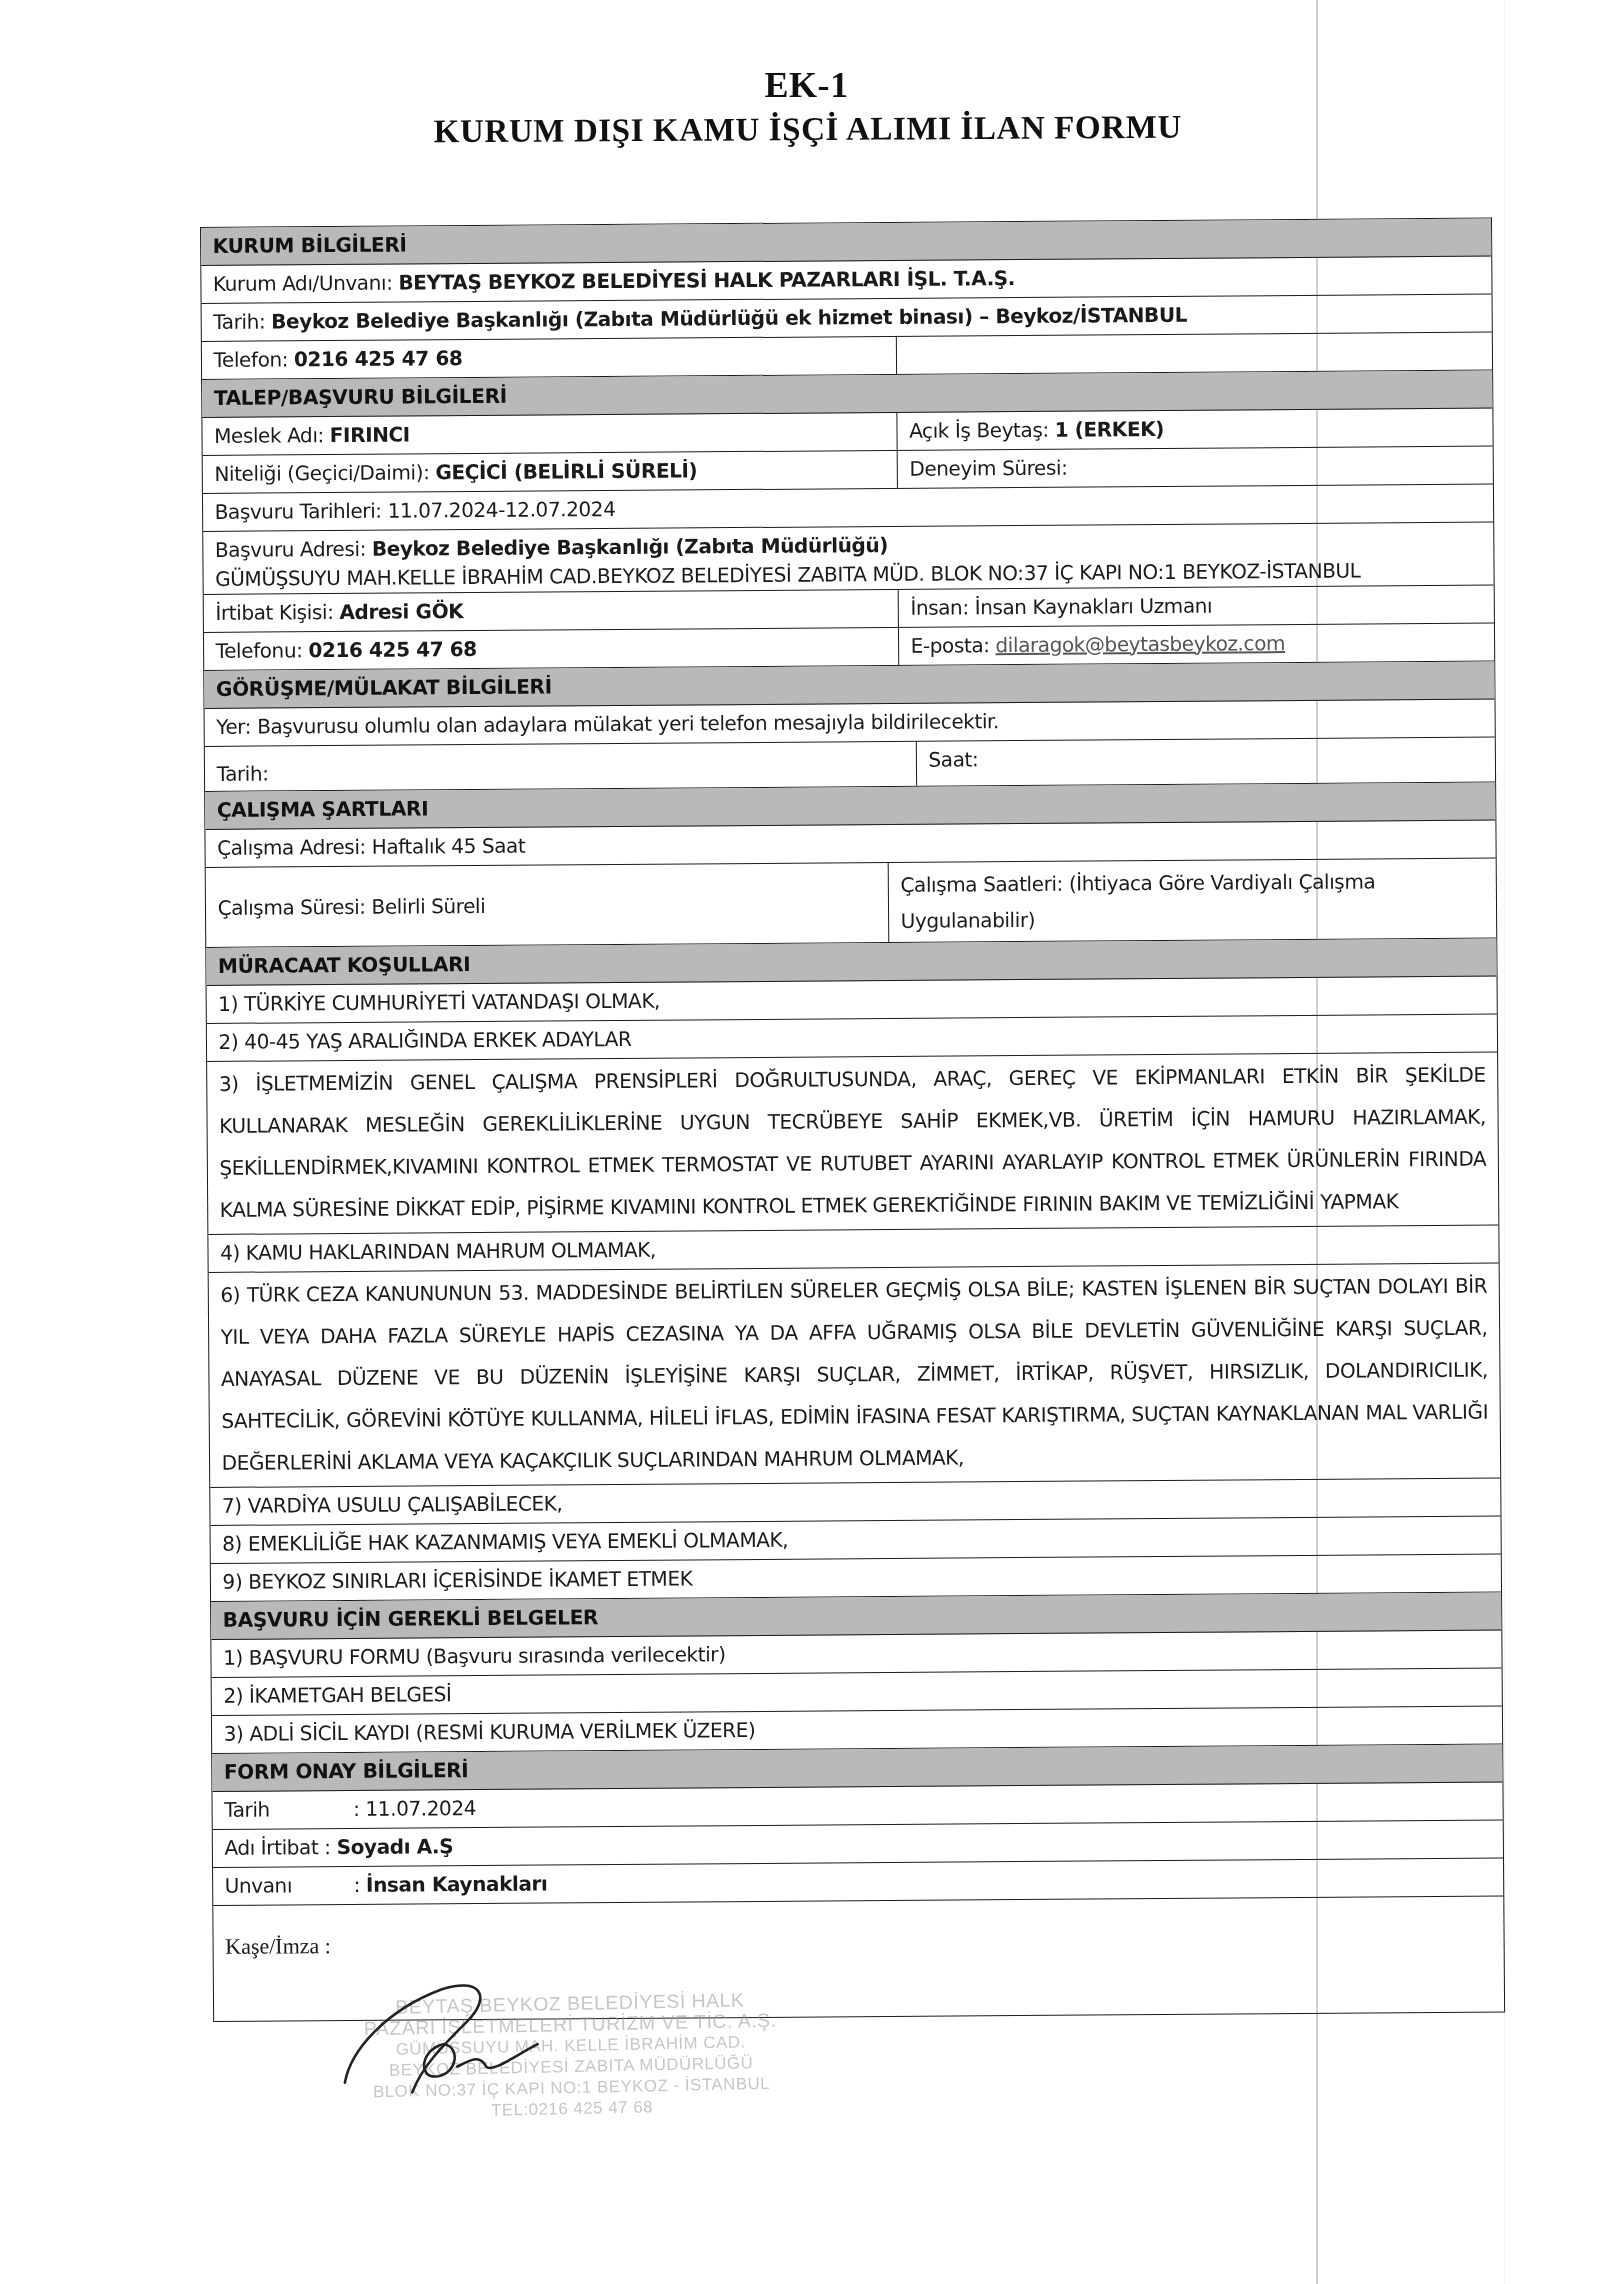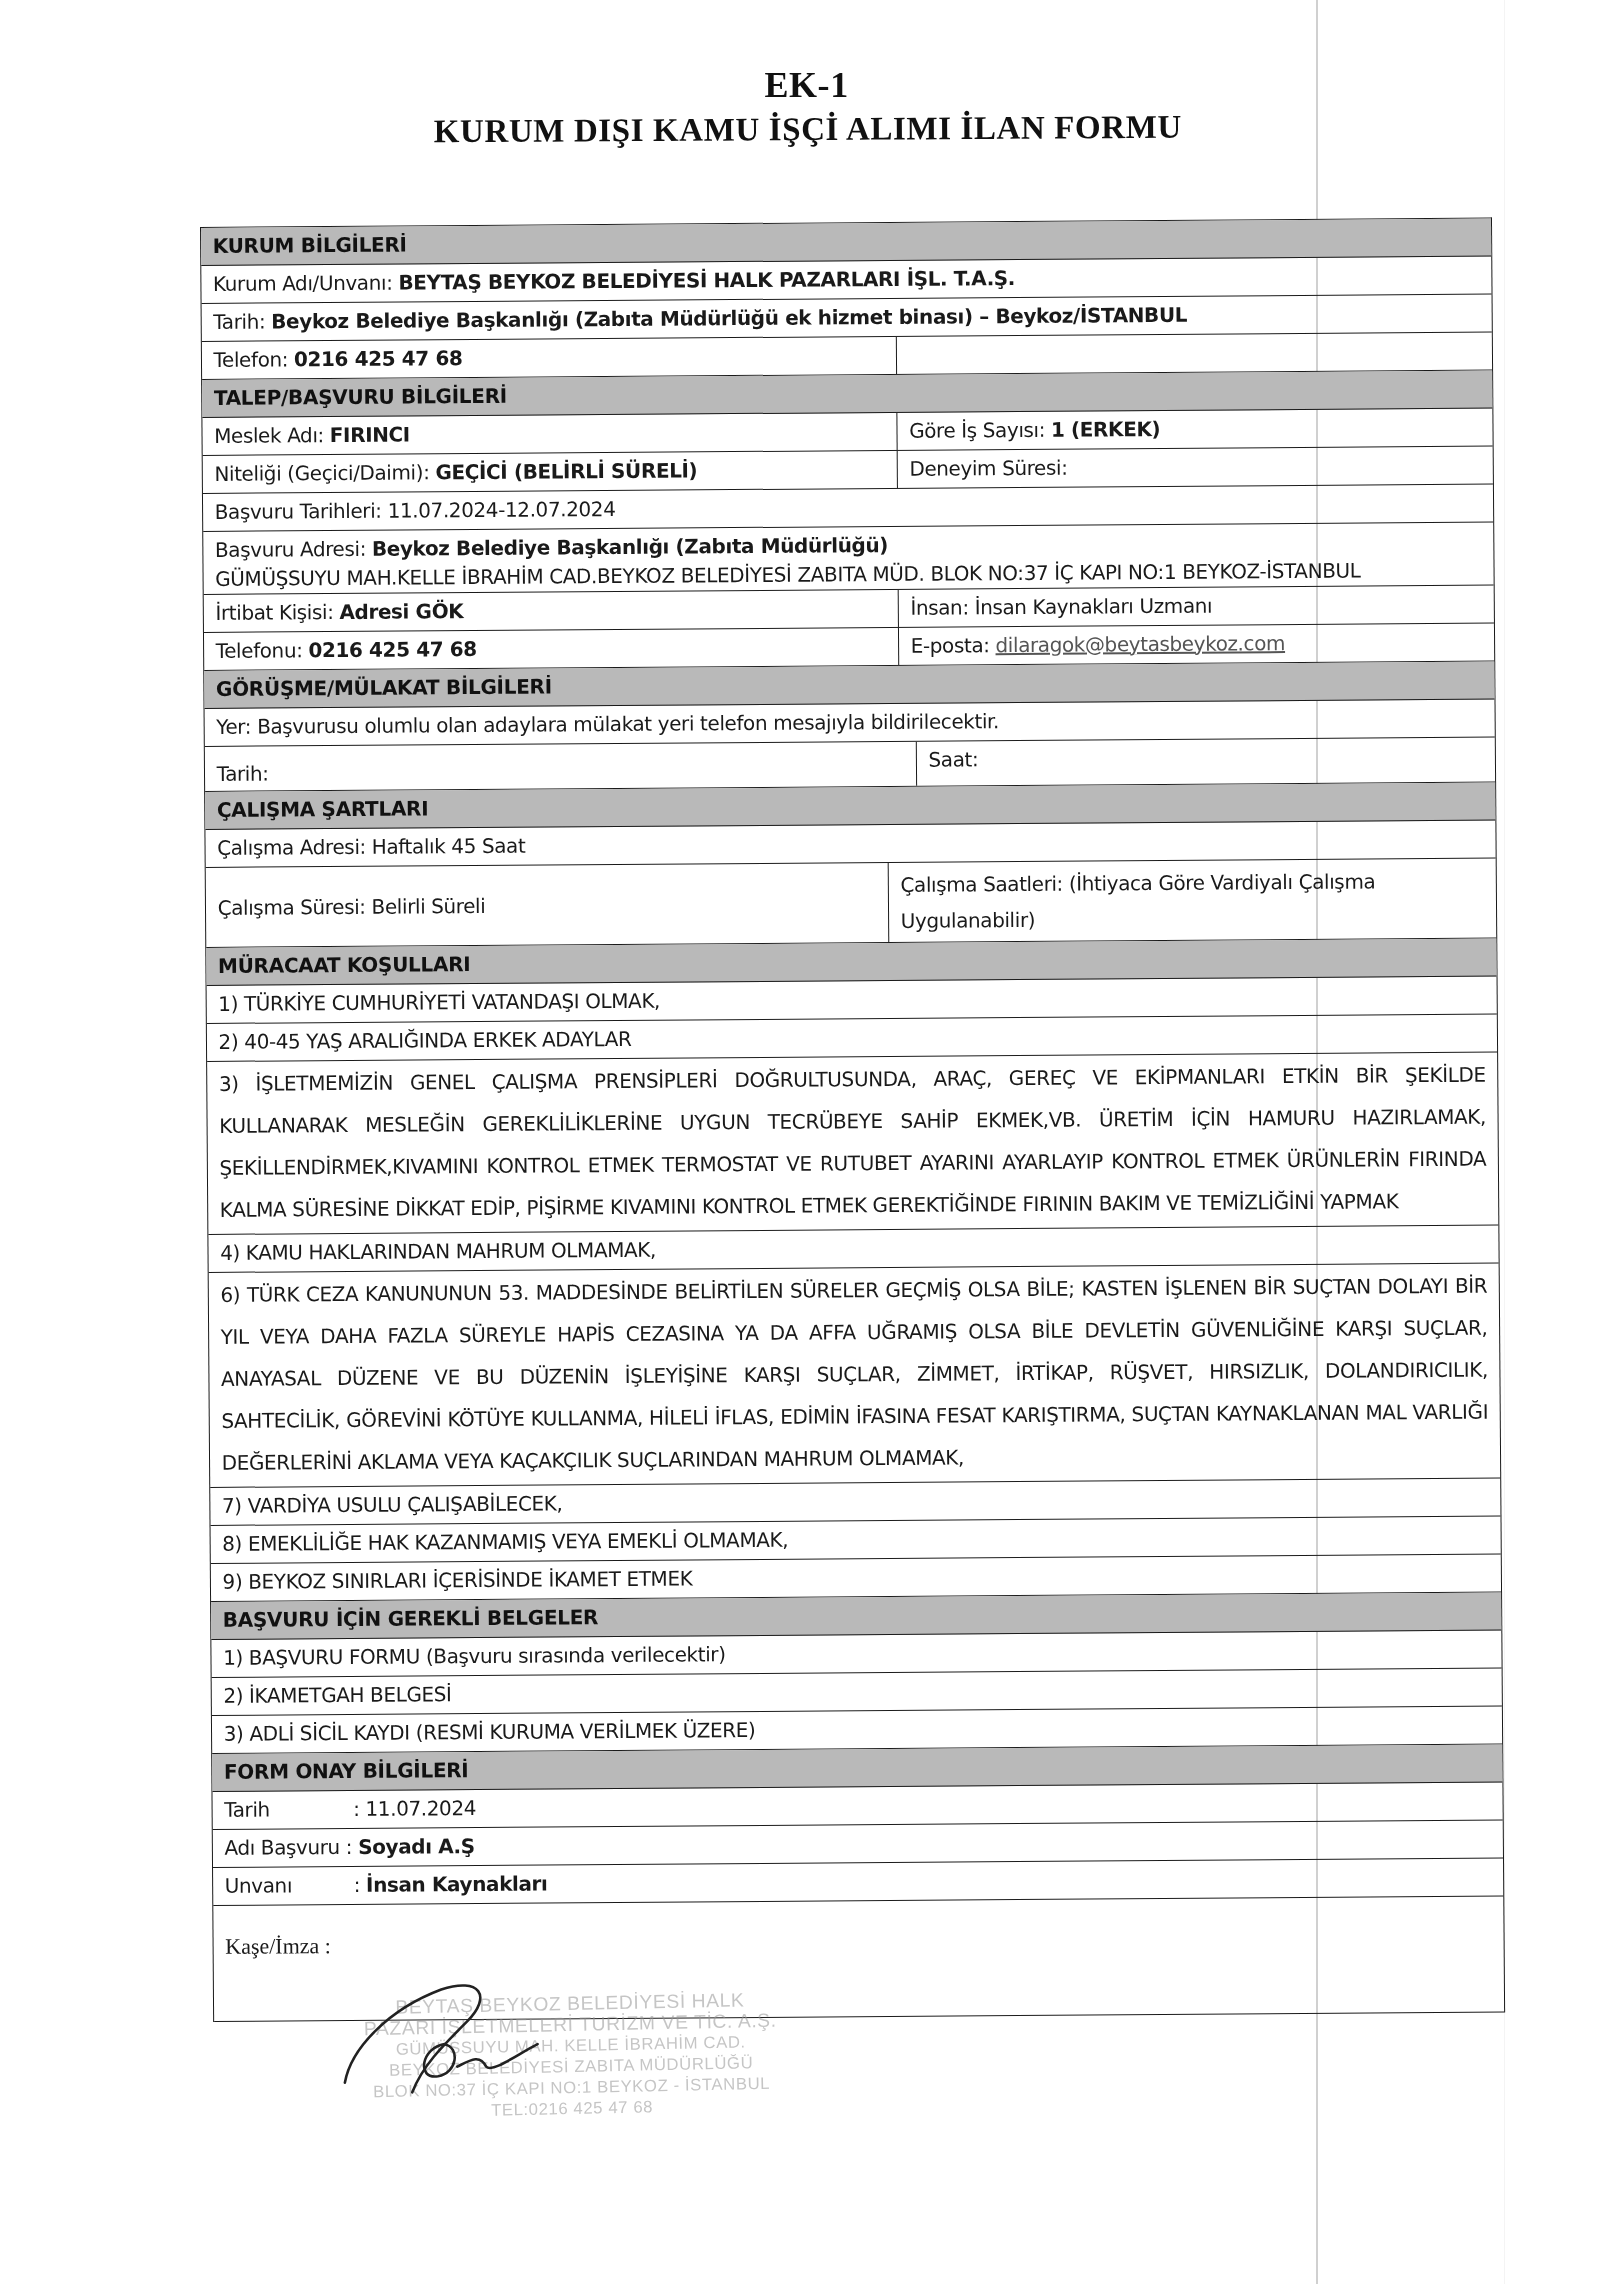--- a/index.html
+++ b/index.html
@@ -71,21 +71,21 @@
     <div class="row">
       <div class="cell split-left"><span>Telefon: </span><span class="val">0216 425 47 68</span></div>
       <div class="cell"></div>
     </div>
 
     <div class="row section">
       <div class="cell">TALEP/BAŞVURU BİLGİLERİ</div>
     </div>
     <div class="row">
       <div class="cell split-left"><span>Meslek Adı:  </span><span class="val">FIRINCI</span></div>
-      <div class="cell"><span>Göre İş Sayısı: </span><span class="val">1 (ERKEK)</span></div>
+      <div class="cell"><span>Açık İş Beytaş: </span><span class="val">1 (ERKEK)</span></div>
     </div>
     <div class="row">
       <div class="cell split-left"><span>Niteliği (Geçici/Daimi): </span><span class="val">GEÇİCİ (BELİRLİ SÜRELİ)</span></div>
       <div class="cell"><span>Deneyim Süresi:</span><span class="val"></span></div>
     </div>
     <div class="row">
       <div class="cell"><span>Başvuru Tarihleri: </span><span>11.07.2024-12.07.2024</span></div>
     </div>
     <div class="row">
       <div class="cell" style="padding-bottom:0">
@@ -165,21 +165,21 @@
       <div class="cell">3) ADLİ SİCİL KAYDI (RESMİ KURUMA VERİLMEK ÜZERE)</div>
     </div>
 
     <div class="row section">
       <div class="cell">FORM ONAY BİLGİLERİ</div>
     </div>
     <div class="row">
       <div class="cell"><span class="tab-label">Tarih</span><span>: 11.07.2024</span></div>
     </div>
     <div class="row">
-      <div class="cell"><span>Adı Başvuru</span> : <span class="val">Soyadı A.Ş</span></div>
+      <div class="cell"><span>Adı İrtibat</span> : <span class="val">Soyadı A.Ş</span></div>
     </div>
     <div class="row">
       <div class="cell"><span class="tab-label">Unvanı</span>: <span class="val">İnsan Kaynakları</span></div>
     </div>
     <div class="row signature-row">
       <div class="cell">Kaşe/İmza :</div>
     </div>
   </div>
 
   <div class="stamp">

